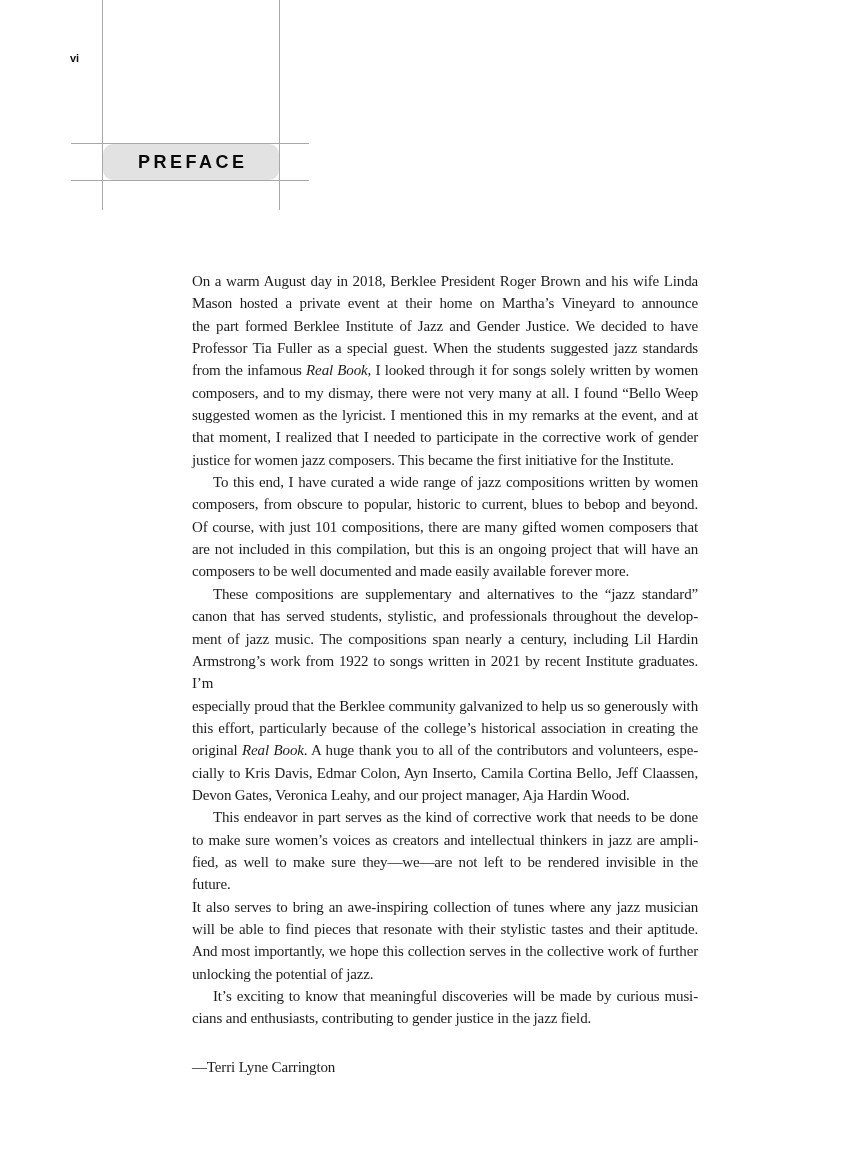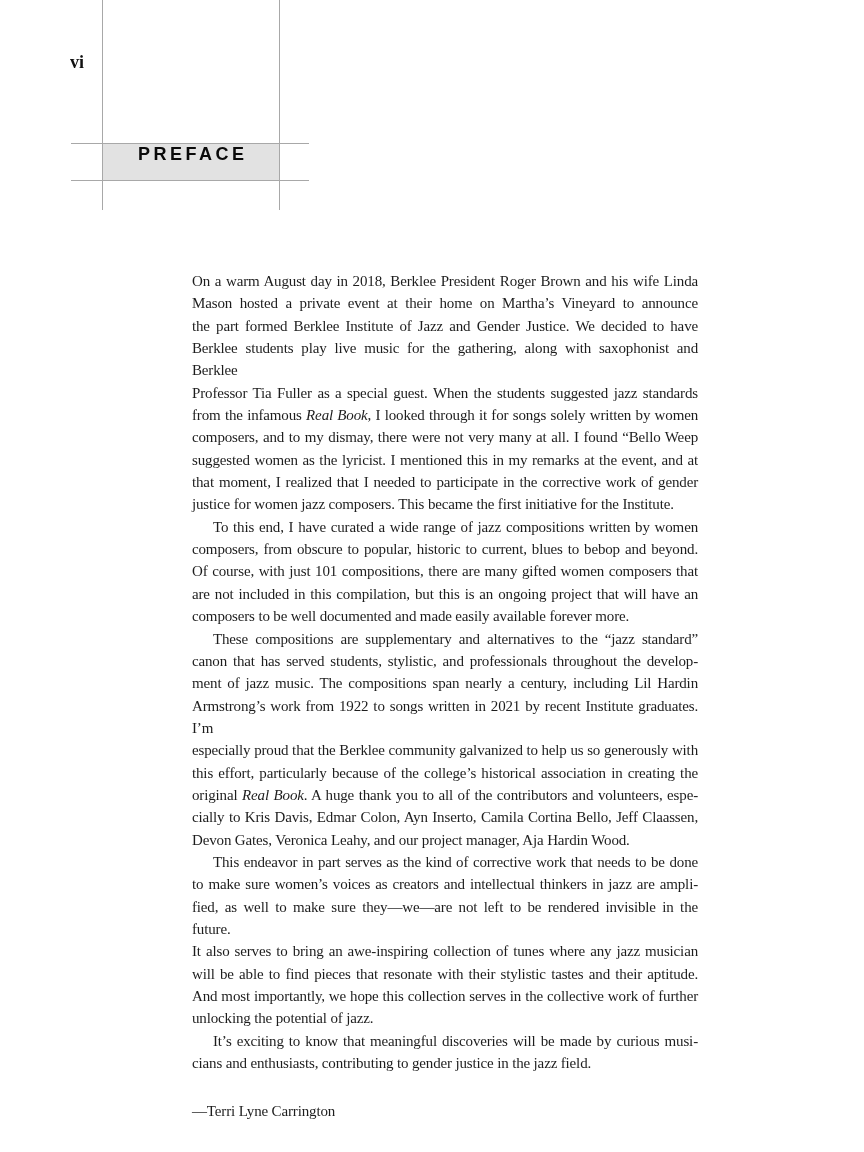--- a/index.html
+++ b/index.html
@@ -8,23 +8,23 @@
     width: 864px;
     height: 1152px;
     background: #ffffff;
     overflow: hidden;
     font-family: "Liberation Serif", "DejaVu Serif", serif;
   }
   .folio {
     position: absolute;
     left: 70px;
     top: 52px;
-    font-family: Liberation Serif, serif;
+    font-family: Liberation Sans, sans-serif;
     font-weight: bold;
-    font-size: 18px;
+    font-size: 11px;
     color: #111111;
   }
   .rule-v {
     position: absolute;
     top: 0;
     width: 1px;
     height: 210px;
     background: var(--rule, #a8a8a8);
   }
   .rule-v.left  { left: 102px; }
@@ -39,22 +39,23 @@
   .rule-h.top    { top: 143px; }
   .rule-h.bottom { top: 180px; }
   .title-box {
     position: absolute;
     left: 103px;
     top: 144px;
     width: 176px;
     height: 36px;
     background: var(--box, #e2e2e2);
     display: flex;
-    align-items: flex-start;
+    align-items: center;
     justify-content: center;
+    border-radius: 10px;
   }
   .title-box .title {
     font-family: "Liberation Sans", "DejaVu Sans", sans-serif;
     font-weight: bold;
     font-size: 18px;
     letter-spacing: 3.5px;
     padding-left: 3.5px; 
     color: #0a0a0a;
     white-space: nowrap;
   }
@@ -95,21 +96,20 @@
 
   <div class="title-box">
     <span class="title">PREFACE</span>
   </div>
 
   <div class="body-text">
 
     <div class="line">On a warm August day in 2018, Berklee President Roger Brown and his wife Linda</div>
       <div class="line">Mason hosted a private event at their home on Martha’s Vineyard to announce</div>
       <div class="line">the part formed Berklee Institute of Jazz and Gender Justice. We decided to have</div>
-      <div class="line">Berklee students play live music for the gathering, along with saxophonist and Berklee</div>
       <div class="line">Professor Tia Fuller as a special guest. When the students suggested jazz standards</div>
       <div class="line">from the infamous <em>Real Book</em>, I looked through it for songs solely written by women</div>
       <div class="line">composers, and to my dismay, there were not very many at all. I found “Bello Weep</div>
       <div class="line">suggested women as the lyricist. I mentioned this in my remarks at the event, and at</div>
       <div class="line">that moment, I realized that I needed to participate in the corrective work of gender</div>
       <div class="line para-end">justice for women jazz composers. This became the first initiative for the Institute.</div>
       <div class="line indent">To this end, I have curated a wide range of jazz compositions written by women</div>
       <div class="line">composers, from obscure to popular, historic to current, blues to bebop and beyond.</div>
       <div class="line">Of course, with just 101 compositions, there are many gifted women composers that</div>
       <div class="line">are not included in this compilation, but this is an ongoing project that will have an</div>

